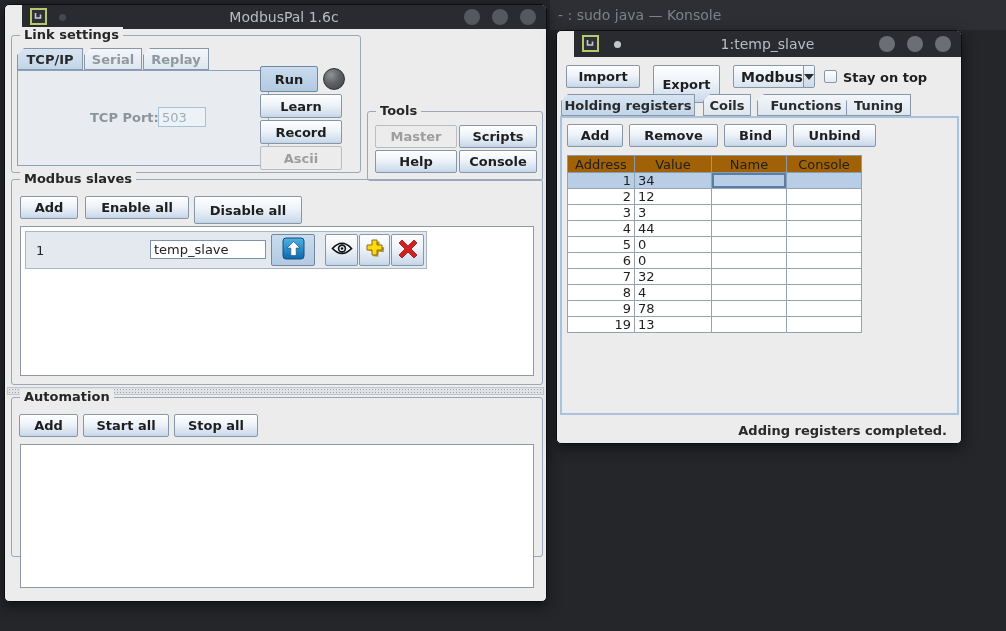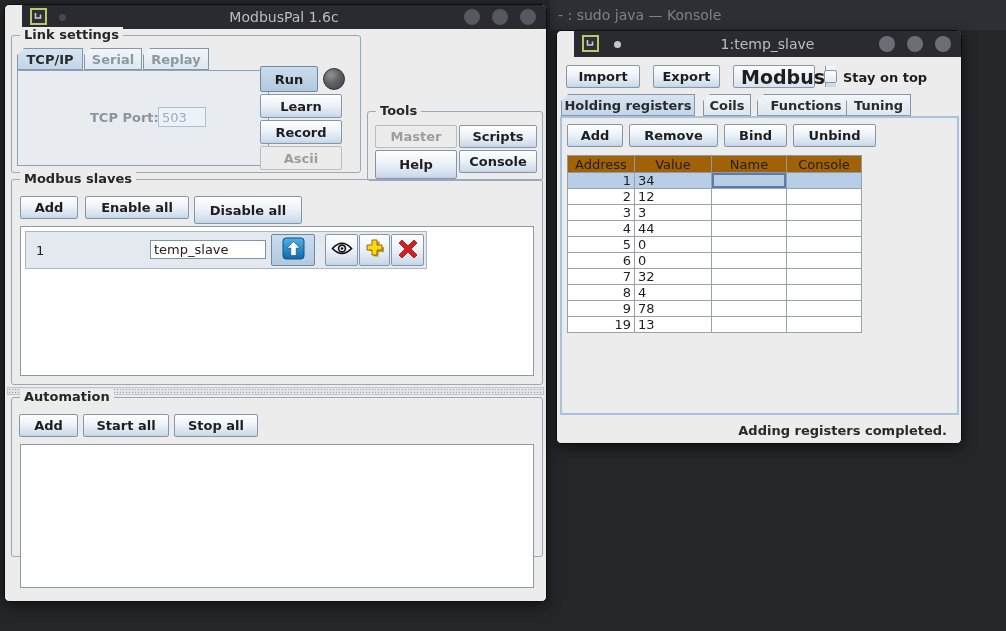--- a/index.html
+++ b/index.html
@@ -39,21 +39,21 @@
          clip-path:polygon(7px 0,100% 0,100% 100%,0 100%,0 7px); }
   .tab.sel { background:linear-gradient(to bottom,#d7e4f2,#c2d6e9); }
   .tab.dis { color:#8f98a2; }
   .txt { position:absolute; font-size:13px; color:#222; border:1px solid #7e92a8; background:#fff; padding:0 3px;
          font-family:"DejaVu Sans", sans-serif; }
   .txt:disabled, .txt.dim { background:#edf2f7; border-color:#a7c1d8; color:#9cacbc; }
   .led { position:absolute; width:22px; height:22px; border-radius:50%; border:1px solid #2e3134;
          background:radial-gradient(circle at 35% 30%, #8f9499 0%, #5e6267 45%, #3e4246 100%); }
   .combo { position:absolute; display:flex; border:1px solid #8897a8; border-radius:2px;
            background:linear-gradient(to bottom,#fdfefe,#d8e3f0); }
-  .combo .val { flex:1; font-weight:bold; font-size:19px; color:#1e1e1e; display:flex; align-items:center; padding-left:7px; }
+  .combo .val { flex:1; font-weight:bold; font-size:14px; color:#1e1e1e; display:flex; align-items:center; padding-left:7px; }
   .combo .arrow-box { width:21px; border-left:1px solid #8897a8; display:flex; align-items:center; justify-content:center;
            background:linear-gradient(to bottom,#f4f7fb,#c9d8e8); }
   .tri { width:0; height:0; border-left:5px solid transparent; border-right:5px solid transparent; border-top:6px solid #2b2b2b; }
   .checkbox { position:absolute; width:13px; height:13px; border:1px solid #8897a8; border-radius:2px;
               background:linear-gradient(to bottom,#ffffff,#e4ebf3); }
   .cb-label { position:absolute; font-weight:bold; font-size:13px; color:#1e1e1e; }
   .whitebox { position:absolute; background:#fff; border:1px solid #8e99a5; }
   .splitter { position:absolute; height:8px; background-color:#e0e2e5;
               background-image:radial-gradient(circle,#9aa1a8 30%, transparent 34%);
               background-size:3px 3px; border:1px solid #c2c6ca; }
@@ -131,21 +131,21 @@
 
 
     <div class="group" style="left:362px; top:82px; width:176px; height:70px;">
       <span class="gtitle">Tools</span>
       <div class="btn disabled" style="left:7px; top:13px; width:82px; height:23px;">
         <span>Master</span>
       </div>
       <div class="btn" style="left:91px; top:13px; width:78px; height:23px;">
         <span>Scripts</span>
       </div>
-      <div class="btn" style="left:7px; top:38px; width:82px; height:29px;">
+      <div class="btn" style="left:7px; top:38px; width:82px; height:23px;">
         <span>Help</span>
       </div>
       <div class="btn" style="left:91px; top:38px; width:78px; height:23px;">
         <span>Console</span>
       </div>
     </div>
 
     <div class="group" style="left:6px; top:150px; width:532px; height:206px;">
       <span class="gtitle">Modbus slaves</span>
       <div class="btn" style="left:8px; top:16px; width:58px; height:23px;">
@@ -236,21 +236,21 @@
       <span class="circle-btn light"></span>
       <span class="circle-btn light"></span>
     </span>
   </div>
 
   <div class="abs" style="left:0; top:26px; width:404px; height:388px;">
 
     <div class="btn" style="left:9px; top:8px; width:74px; height:23px;">
       <span>Import</span>
     </div>
-    <div class="btn" style="left:96px; top:8px; width:67px; height:23px;">
+    <div class="btn" style="left:96px; top:8px; width:67px; height:38px;">
       <span>Export</span>
     </div>
     <div class="combo" style="left:176px; top:8px; width:82px; height:23px;">
       <span class="val">Modbus</span>
       <span class="arrow-box">
         <span class="tri"></span>
       </span>
     </div>
     <span class="checkbox" style="left:267px; top:13px;"></span>
     <span class="cb-label" style="left:286px; top:13px;">Stay on top</span>

